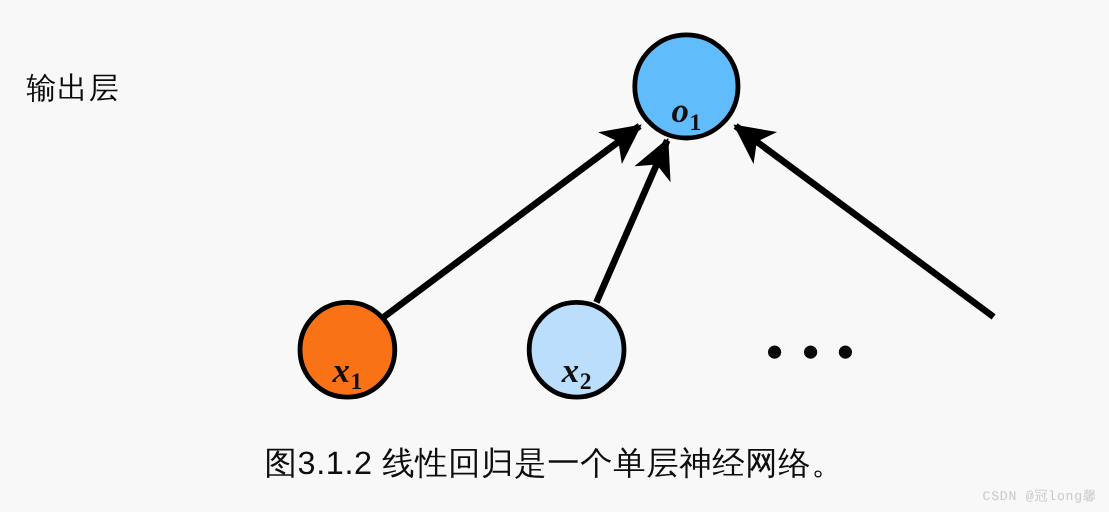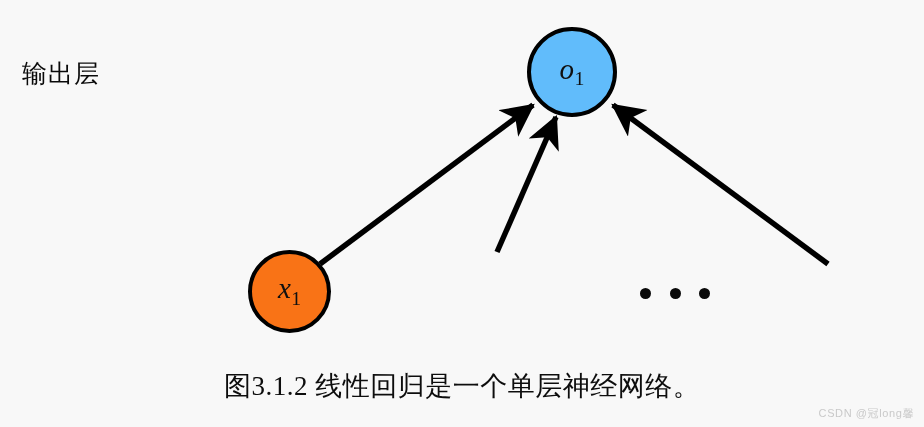--- a/index.html
+++ b/index.html
@@ -37,22 +37,23 @@
   #input-layer-label {
     left: 22px;
     top: 277px;
   }
   .node {
     position: absolute;
     border-radius: 50%;
     box-sizing: border-box;
     border: 4px solid #000000;
     display: flex;
-    align-items: center;
+    align-items: flex-end;
     justify-content: center;
+    font-weight: bold;
   }
   .node-text {
     font-family: "Liberation Serif", serif;
     font-style: italic;
     font-size: 29px;
     color: #101010;
     line-height: 1;
     white-space: nowrap;
   }
   .node-text sub {
@@ -109,30 +110,30 @@
     position: absolute;
     left: 0;
     top: 0;
   }
   #figure-caption {
     position: absolute;
     left: 0;
     top: 368px;
     width: 924px;
     text-align: center;
-    font-family: Liberation Serif, serif;
+    font-family: Liberation Sans, sans-serif;
     font-size: 27px;
     color: #0d0d0d;
     letter-spacing: 0.5px;
   }
   #watermark {
     position: absolute;
     right: 10px;
     bottom: 6px;
-    font-family: Liberation Sans, sans-serif;
+    font-family: Liberation Mono, monospace;
     font-size: 11px;
     color: #c9c9c9;
     letter-spacing: 0.6px;
     white-space: nowrap;
   }
 </style>
 </head>
 <body>
 
 <div id="figure-root">
@@ -156,20 +157,25 @@
       <span>o</span><sub>1</sub>
     </span>
   </div>
 
   <div class="node" id="node-x1">
     <span class="node-text">
       <span>x</span><sub>1</sub>
     </span>
   </div>
 
+  <div class="node" id="node-x2">
+    <span class="node-text">
+      <span>x</span><sub>2</sub>
+    </span>
+  </div>
 
 
   <div id="ellipsis">
     <span class="ellipsis-dot"></span>
     <span class="ellipsis-dot"></span>
     <span class="ellipsis-dot"></span>
   </div>
 
   <div id="figure-caption">图3.1.2  线性回归是一个单层神经网络。</div>
 

